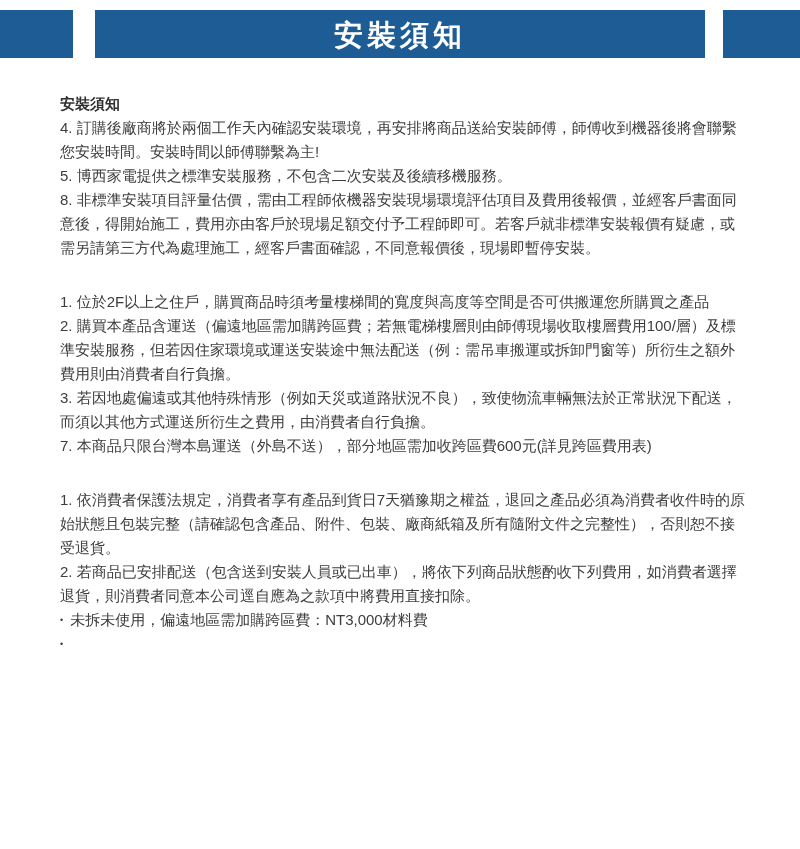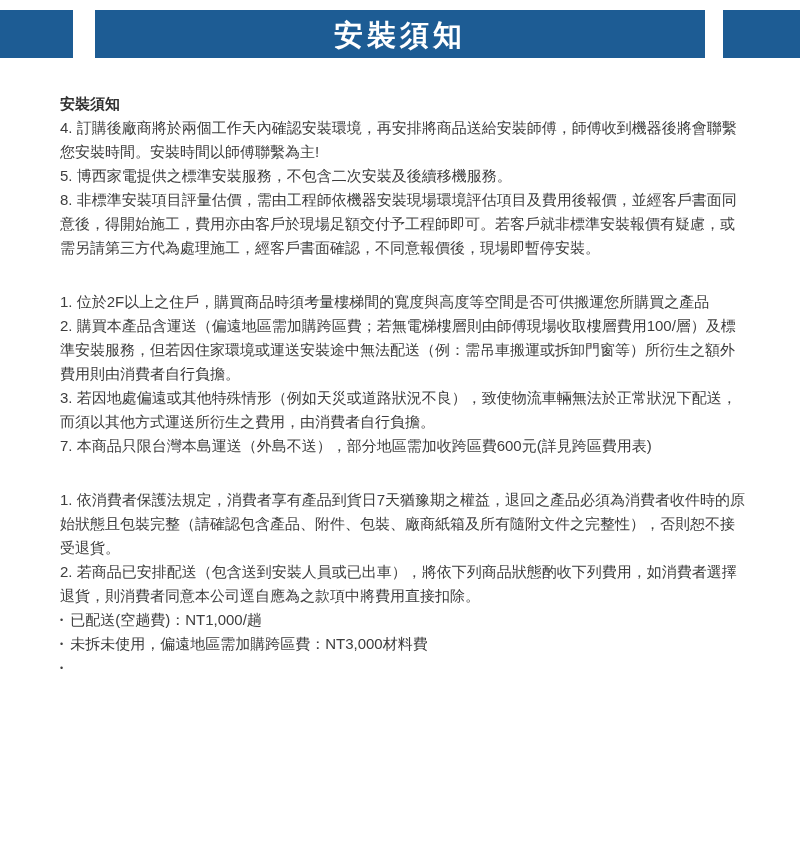--- a/index.html
+++ b/index.html
@@ -99,23 +99,20 @@
     <p class="item">1. 位於2F以上之住戶，購買商品時須考量樓梯間的寬度與高度等空間是否可供搬運您所購買之產品</p>
     <p class="item">2. 購買本產品含運送（偏遠地區需加購跨區費；若無電梯樓層則由師傅現場收取樓層費用100/層）及標準安裝服務，但若因住家環境或運送安裝途中無法配送（例：需吊車搬運或拆卸門窗等）所衍生之額外費用則由消費者自行負擔。</p>
     <p class="item">3. 若因地處偏遠或其他特殊情形（例如天災或道路狀況不良），致使物流車輛無法於正常狀況下配送，而須以其他方式運送所衍生之費用，由消費者自行負擔。</p>
     <p class="item">7. 本商品只限台灣本島運送（外島不送），部分地區需加收跨區費600元(詳見跨區費用表)</p>
   </div>
 
   <div class="section">
     <p class="item">1. 依消費者保護法規定，消費者享有產品到貨日7天猶豫期之權益，退回之產品必須為消費者收件時的原始狀態且包裝完整（請確認包含產品、附件、包裝、廠商紙箱及所有隨附文件之完整性），否則恕不接受退貨。</p>
     <p class="item">2. 若商品已安排配送（包含送到安裝人員或已出車），將依下列商品狀態酌收下列費用，如消費者選擇退貨，則消費者同意本公司逕自應為之款項中將費用直接扣除。</p>
     <p class="bullet-item">
-      <span class="bullet-mark">•</span><span>已配送(空趟費)：NT1,000/趟</span>
-    </p>
-    <p class="bullet-item">
       <span class="bullet-mark">•</span><span>未拆未使用，偏遠地區需加購跨區費：NT3,000材料費</span>
     </p>
     <p class="bullet-item">
       <span class="bullet-mark">•</span>
     </p>
 
   </div>
 
 </div>
 

